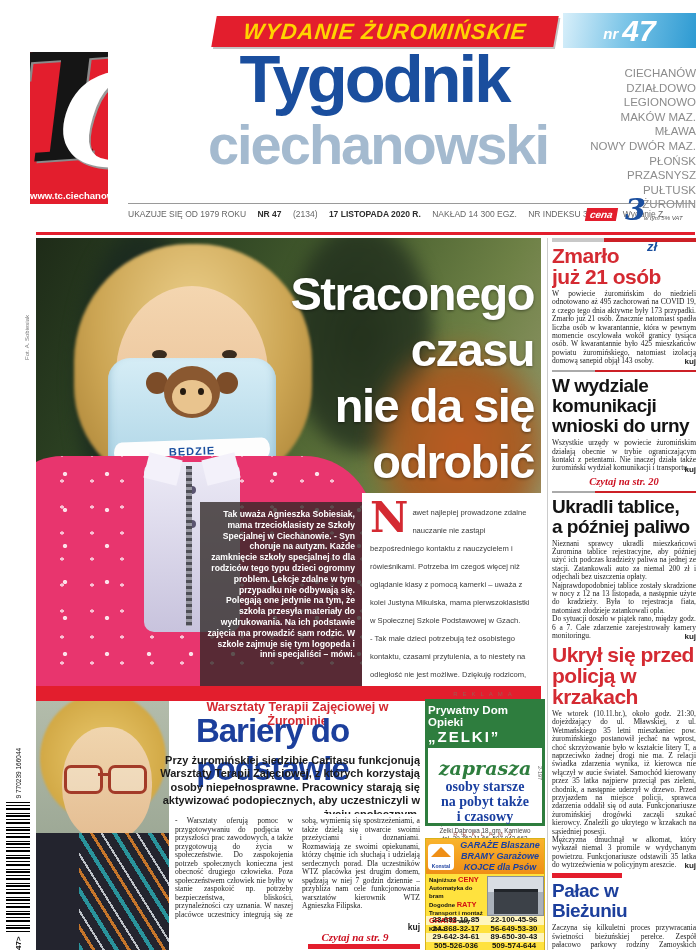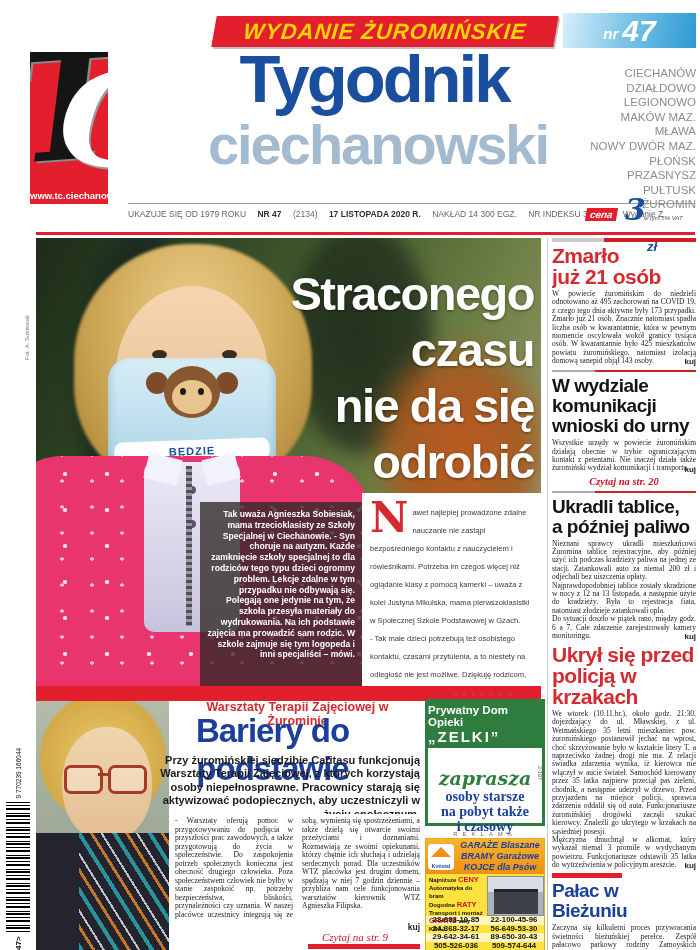--- a/index.html
+++ b/index.html
@@ -116,33 +116,33 @@
           color:#d42a32;}
   .story2-head{left:120px;top:712px;width:305px;text-align:center;font-size:33px;font-weight:bold;
                color:#1c3f9c;letter-spacing:-1px;}
   .story2-lead{left:148px;top:754px;width:272px;height:60px;font-size:11px;font-weight:bold;
                color:#1c1c1c;text-align:right;line-height:13.4px;overflow:hidden;}
   .story2-cols{left:175px;top:817px;width:245px;height:112px;column-count:2;column-gap:9px;
                font-family:"Liberation Serif",serif;font-size:7.6px;line-height:8.5px;
                text-align:justify;color:#222;overflow:hidden;}
   .story2-by{left:360px;top:922px;width:60px;text-align:right;font-weight:bold;font-size:8.5px;}
   .story2-more{left:290px;top:931px;width:130px;text-align:center;font-family:"Liberation Serif",serif;
-               font-style:italic;font-weight:normal;color:#cc1122;font-size:11px;}
+               font-style:italic;font-weight:bold;color:#cc1122;font-size:11px;}
   .story2-bar{left:308px;top:944px;width:112px;height:5px;background:#e31e2d;}
 
   
   .reklama{width:120px;text-align:center;font-size:6px;letter-spacing:5px;color:#a05a52;}
   .rk1{left:425px;top:691px;} .rk2{left:425px;top:831px;}
   .zelki{left:425px;top:699px;width:120px;height:127px;border:3px solid #2e7d3e;background:#fff;
          box-sizing:border-box;}
   .z-head{background:#2e7d3e;color:#fff;text-align:left;padding:2px 0 3px;}
   .z-h1{font-size:11.5px;font-weight:bold;}
   .z-h2{font-size:15px;font-weight:bold;letter-spacing:2px;}
   .z-inv{font-family:"DejaVu Serif",serif;font-style:italic;font-weight:bold;color:#2e7d3e;
-         font-size:19px;text-align:center;margin-top:19px;}
+         font-size:19px;text-align:center;margin-top:9px;}
   .z-blue{font-family:"Liberation Serif",serif;font-weight:bold;color:#1a3fa0;font-size:14px;
           line-height:15px;text-align:center;}
   .z-addr{font-size:6.3px;color:#444;text-align:center;margin-top:3px;line-height:7.5px;}
   .z-code{position:absolute;right:-1px;top:64px;font-size:5.5px;color:#666;
           writing-mode:vertical-rl;}
   .konstal{left:425px;top:838px;width:120px;height:116px;background:#ffe23e;border:1px solid #d8b21a;
            box-sizing:border-box;overflow:hidden;}
   .k-top{height:35px;background:linear-gradient(#f9b42d,#ef8f16);display:flex;align-items:center;}
   .k-logo{width:26px;height:26px;background:#fff;border-radius:4px;margin:0 2px;position:relative;
           font-size:5px;font-weight:bold;color:#1a3fa0;text-align:center;line-height:44px;}

